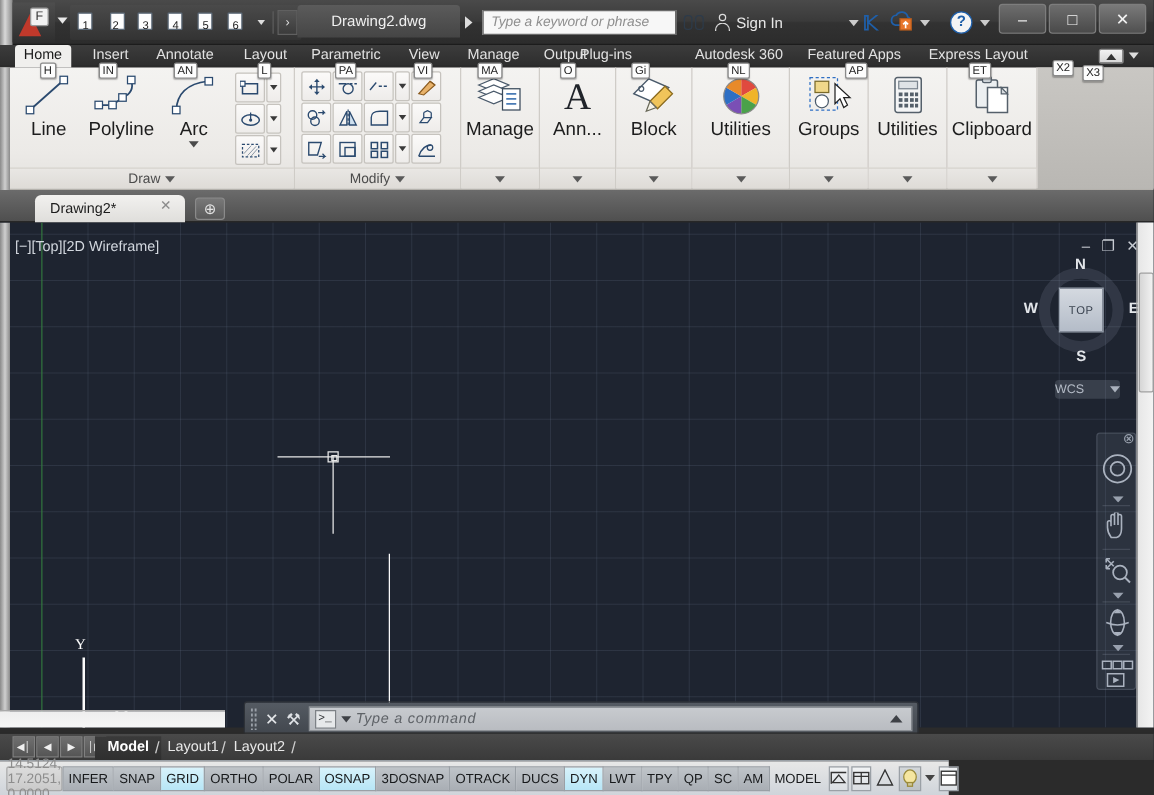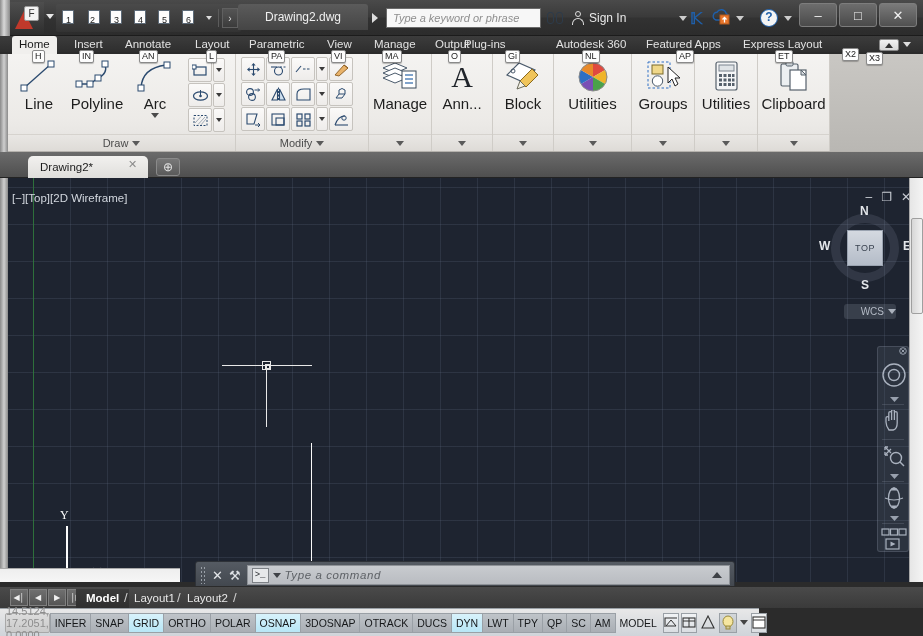--- a/index.html
+++ b/index.html
@@ -174,21 +174,21 @@
     border:9px solid rgba(170,180,195,.14);}
   .vc-top{position:absolute;left:22px;top:22px;width:36px;height:36px;
     background:linear-gradient(180deg,#d4d9e0,#b4bcc8);border:1px solid #9aa3b0;
     display:flex;align-items:center;justify-content:center;font-size:9px;color:#3a4350;letter-spacing:.5px;}
   .vc-n{position:absolute;left:35px;top:-4px;color:#e3e6ea;font-size:12px;font-weight:bold;}
   .vc-s{position:absolute;left:36px;bottom:-4px;color:#e3e6ea;font-size:12px;font-weight:bold;}
   .vc-w{position:absolute;left:-6px;top:31px;color:#e3e6ea;font-size:12px;font-weight:bold;}
   .vc-e{position:absolute;right:-6px;top:31px;color:#e3e6ea;font-size:12px;font-weight:bold;}
   .wcs{position:absolute;right:27px;top:126px;width:52px;height:15px;
     background:rgba(150,160,175,.22);border-radius:3px;color:#b4bbc6;font-size:10px;
-    display:flex;align-items:center;justify-content:flex-end;gap:4px;}
+    display:flex;align-items:center;justify-content:space-between;gap:4px;}
   .wcs i{width:0;height:0;border-left:4px solid transparent;border-right:4px solid transparent;border-top:5px solid #aab1bc;}
 
   
   .navbar{position:absolute;right:14px;top:168px;width:32px;height:206px;
     background:rgba(118,128,145,.16);border:1px solid rgba(150,160,175,.25);border-radius:3px;}
   .navitem{position:relative;width:32px;display:flex;align-items:center;justify-content:center;color:#aab2bf;}
   .navsep{height:1px;background:rgba(160,170,185,.2);margin:0 4px;}
 
   
   .vscroll{position:absolute;right:0;top:178px;width:14px;height:404px;

